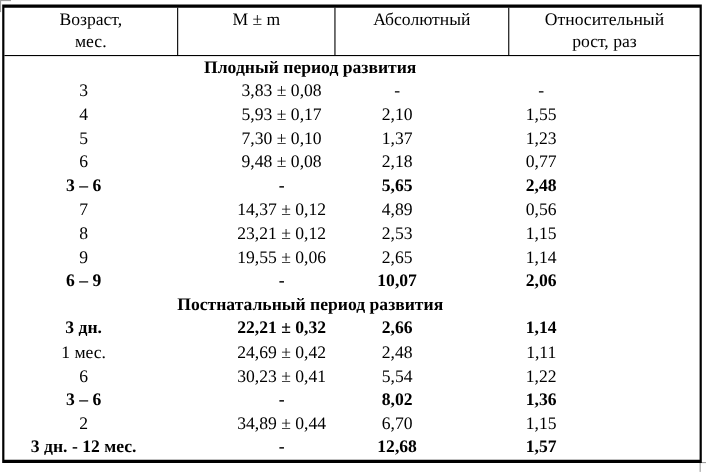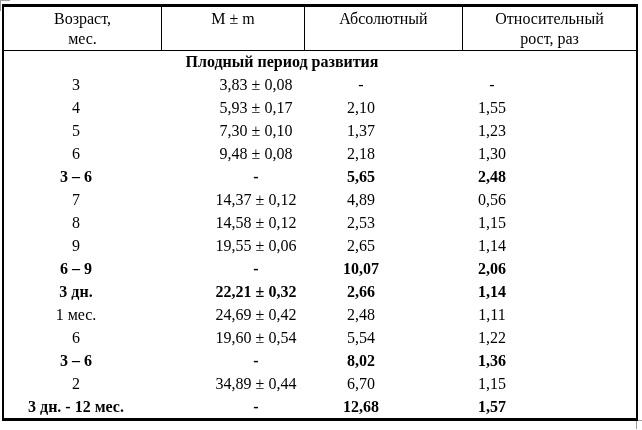--- a/index.html
+++ b/index.html
@@ -137,67 +137,70 @@
         <div class="trow">
           <span class="cell c1">5</span>
           <span class="cell c2">7,30 ± 0,10</span>
           <span class="cell c3">1,37</span>
           <span class="cell c4">1,23</span>
         </div>
         <div class="trow">
           <span class="cell c1">6</span>
           <span class="cell c2">9,48 ± 0,08</span>
           <span class="cell c3">2,18</span>
-          <span class="cell c4">1,30</span>
+          <span class="cell c4">0,77</span>
         </div>
         <div class="trow bold">
           <span class="cell c1">3 – 6</span>
           <span class="cell c2">-</span>
           <span class="cell c3">5,65</span>
           <span class="cell c4">2,48</span>
         </div>
         <div class="trow">
           <span class="cell c1">7</span>
           <span class="cell c2">14,37 ± 0,12</span>
           <span class="cell c3">4,89</span>
           <span class="cell c4">0,56</span>
         </div>
         <div class="trow">
           <span class="cell c1">8</span>
-          <span class="cell c2">14,58 ± 0,12</span>
+          <span class="cell c2">23,21 ± 0,12</span>
           <span class="cell c3">2,53</span>
           <span class="cell c4">1,15</span>
         </div>
         <div class="trow">
           <span class="cell c1">9</span>
           <span class="cell c2">19,55 ± 0,06</span>
           <span class="cell c3">2,65</span>
           <span class="cell c4">1,14</span>
         </div>
         <div class="trow bold">
           <span class="cell c1">6 – 9</span>
           <span class="cell c2">-</span>
           <span class="cell c3">10,07</span>
           <span class="cell c4">2,06</span>
         </div>
+        <div class="trow">
+          <span class="sec">Постнатальный период развития</span>
+        </div>
         <div class="trow bold">
           <span class="cell c1">3 дн.</span>
           <span class="cell c2">22,21 ± 0,32</span>
           <span class="cell c3">2,66</span>
           <span class="cell c4">1,14</span>
         </div>
         <div class="trow">
           <span class="cell c1">1 мес.</span>
           <span class="cell c2">24,69 ± 0,42</span>
           <span class="cell c3">2,48</span>
           <span class="cell c4">1,11</span>
         </div>
         <div class="trow">
           <span class="cell c1">6</span>
-          <span class="cell c2">19,60 ± 0,54</span>
+          <span class="cell c2">30,23 ± 0,41</span>
           <span class="cell c3">5,54</span>
           <span class="cell c4">1,22</span>
         </div>
         <div class="trow bold">
           <span class="cell c1">3 – 6</span>
           <span class="cell c2">-</span>
           <span class="cell c3">8,02</span>
           <span class="cell c4">1,36</span>
         </div>
         <div class="trow">

